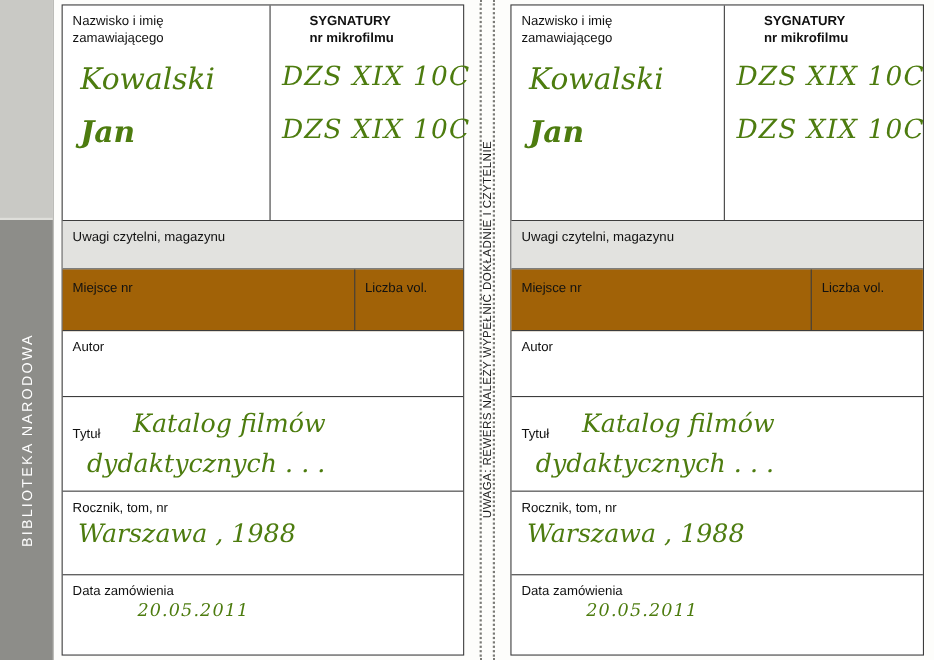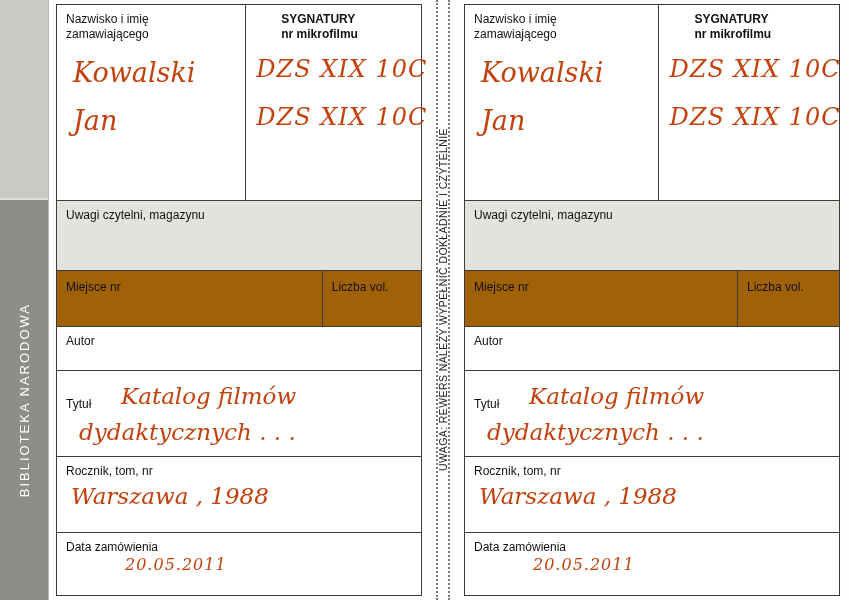--- a/index.html
+++ b/index.html
@@ -103,23 +103,23 @@
   .slip.right { left: 464px; width: 376px; }
 
   .row {
     position: relative;
     box-sizing: border-box;
     border-bottom: 1px solid #3d3d3d;
   }
   .row:last-child { border-bottom: none; }
 
   .r-head   { height: 196px; display: flex; }
-  .r-uwagi  { height: 70px;  background: #e2e2df; }
+  .r-uwagi  { height: 44px;  background: #e2e2df; }
   .r-place  { height: 56px;  background: #a16207; display: flex; }
-  .r-autor  { height: 44px; }
+  .r-autor  { height: 60px; }
   .r-tytul  { height: 86px; }
   .r-rocznik{ height: 76px; }
   .r-data   { height: 62px; border-bottom: none; }
 
   .cell {
     position: relative;
     box-sizing: border-box;
     height: 100%;
   }
   .c-name { flex: 0 0 52%; border-right: 1px solid #3d3d3d; }
@@ -137,28 +137,28 @@
     white-space: pre-line;
   }
   .lbl.bold { font-weight: 700; margin-left: 26px; }
   .lbl.inline { top: 9px; }
 
   
   .hw {
     position: absolute;
     font-family: "DejaVu Serif", serif;
     font-style: italic;
-    color: #c2410c;
+    color: #4d7c0f;
     white-space: nowrap;
   }
   .hw.big { font-size: 27px; }
   .hw.mid { font-size: 23px; }
 
   .hw-name1 { left: 16px; top: 52px; }
-  .hw-name2 { left: 16px; top: 100px; }
+  .hw-name2 { left: 16px; top: 100px; font-weight: bold; }
   .hw-syg1  { left: 10px; top: 50px; font-size: 24px; letter-spacing: 1px; }
   .hw-syg2  { left: 10px; top: 98px; font-size: 24px; letter-spacing: 1px; }
 
   .hw-tytul1 { left: 64px; top: 2px; }
   .hw-tytul2 { left: 10px; top: 38px; margin-left: 12px; }
   .hw-rocznik { left: 14px; top: 26px; }
   .hw-data { left: 68px; top: 22px; font-size: 16px; letter-spacing: 1px; }
 </style>
 </head>
 <body>

